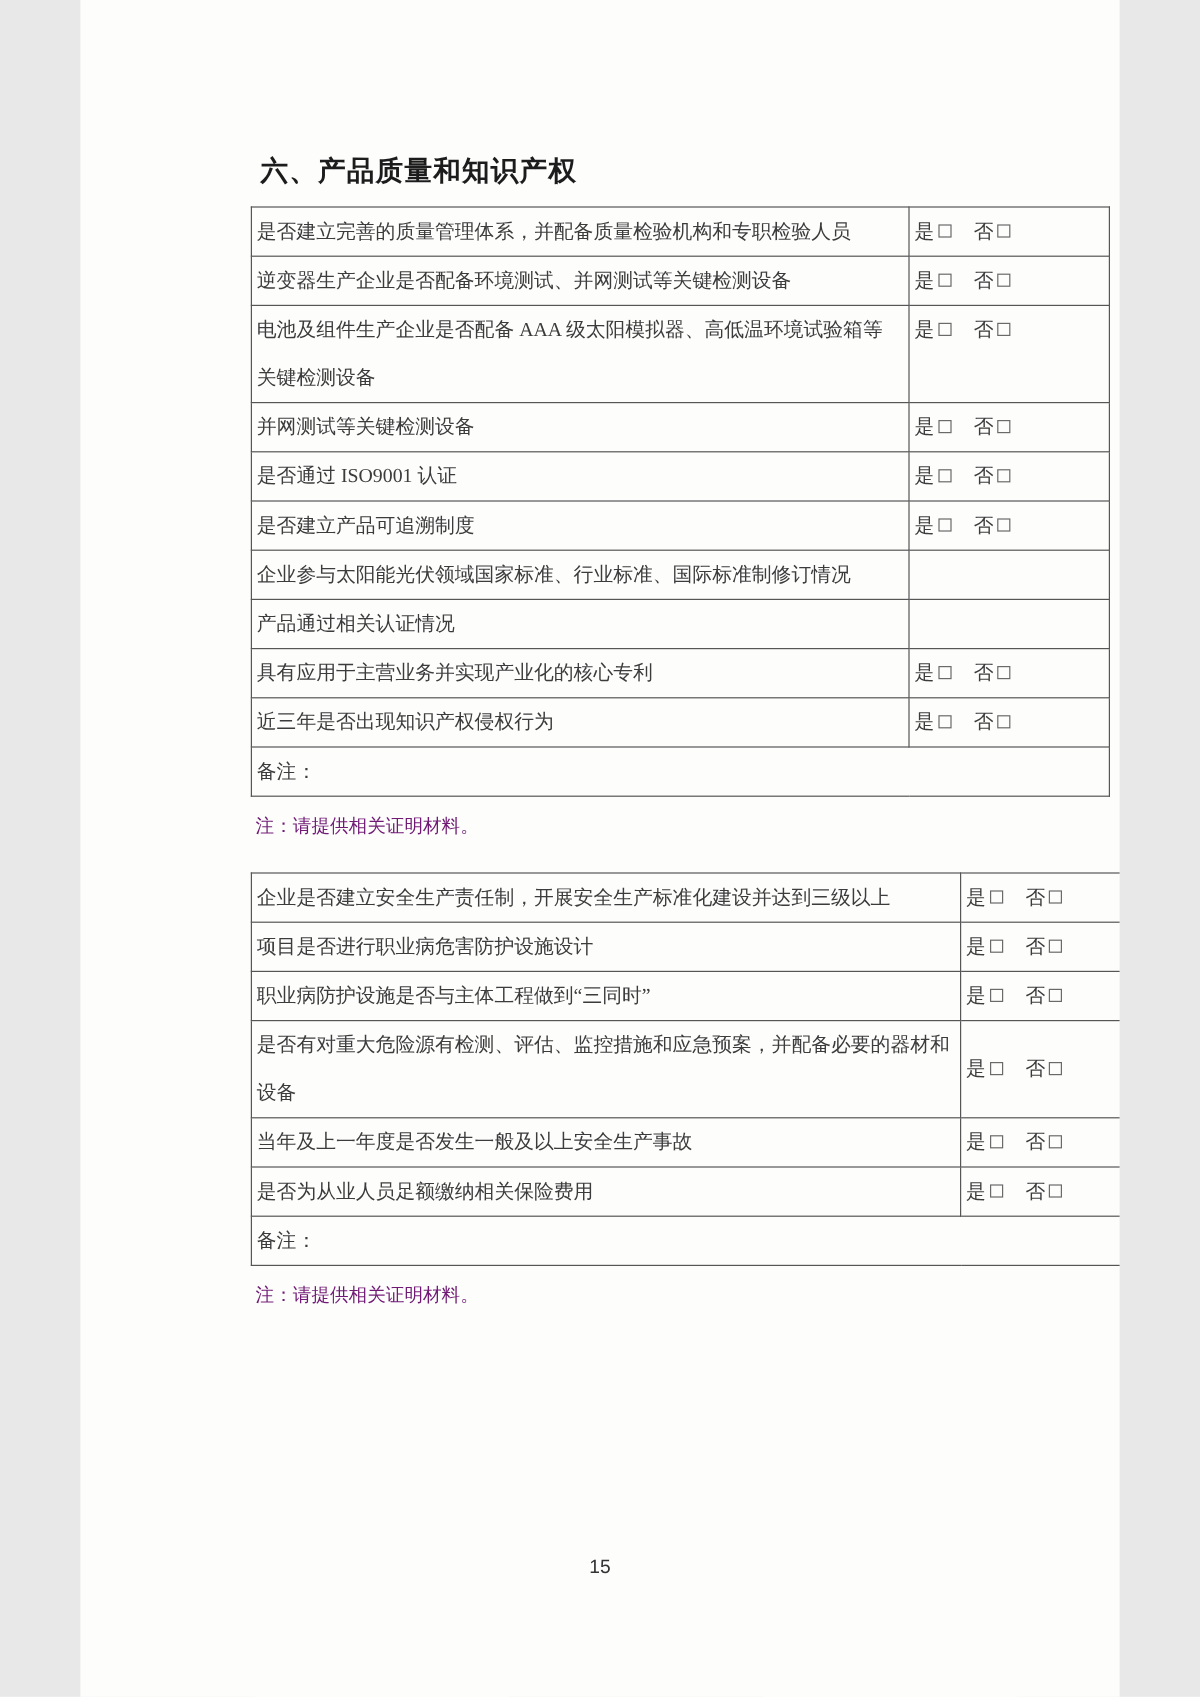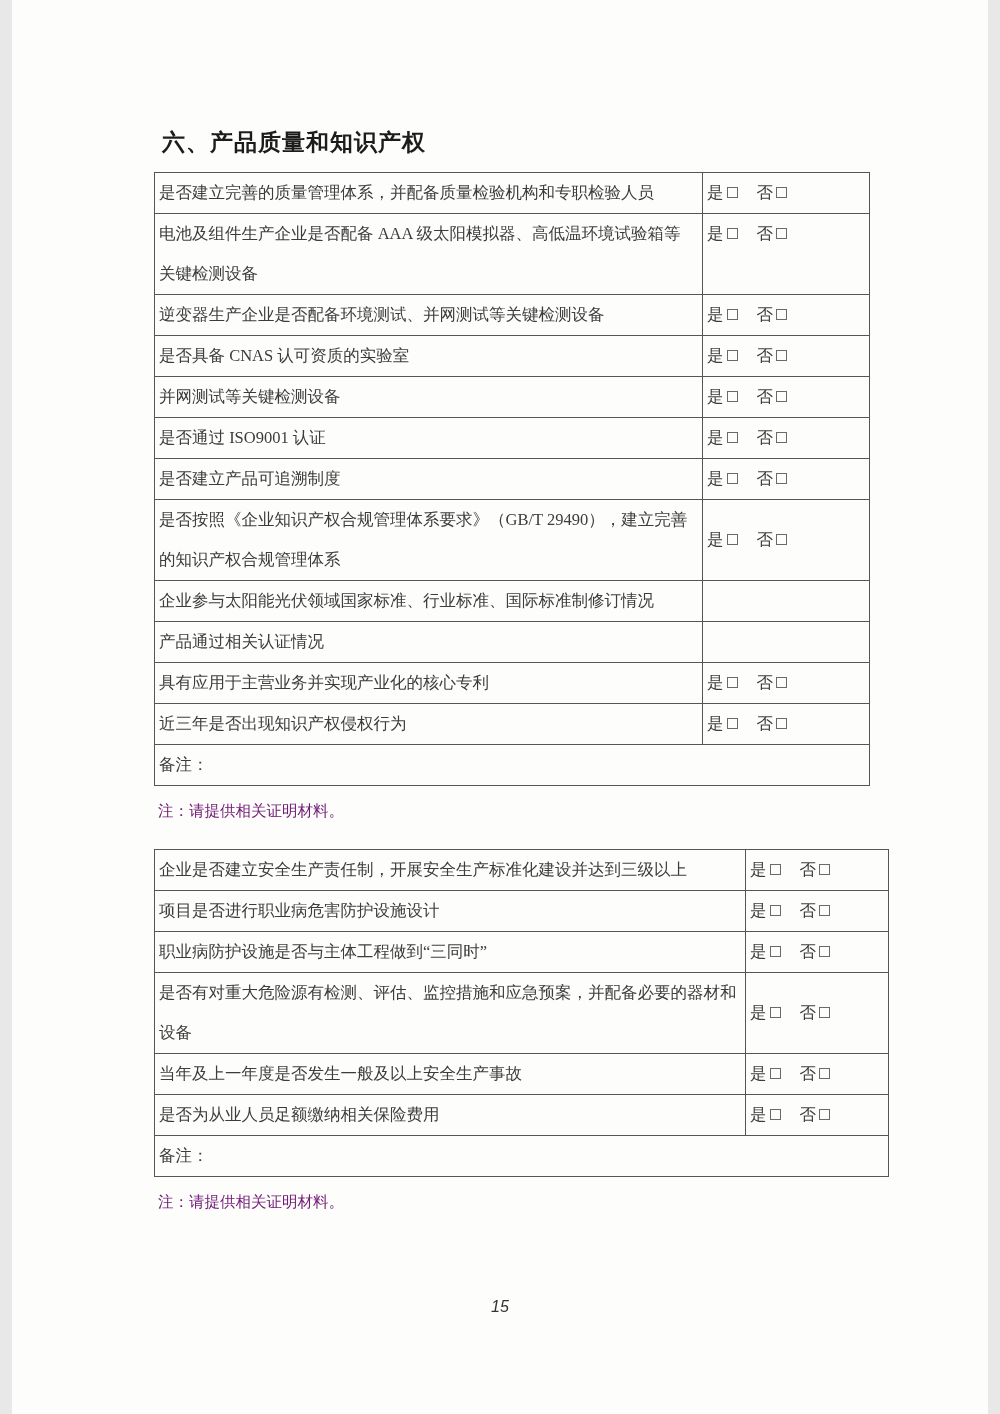--- a/index.html
+++ b/index.html
@@ -1,19 +1,19 @@
 <!DOCTYPE html>
 <html><head>
 <meta charset="utf-8">
 <style>
   html,body{margin:0;padding:0;}
   body{background:#e8e8e8;}
   .page{
     position:relative;
-    width:976px;height:1414px;
+    width:866px;height:1414px;
     margin:0 auto;
     background:#fdfdfc;
     font-family:"Liberation Serif","DejaVu Serif",serif;
     color:#3c3c3c;
     overflow:hidden;
   }
   .content{
     position:absolute;
     left:142px;top:128px;
     width:740px;
@@ -64,21 +64,20 @@
   }
   .section-gap{height:27px;}
   .page-number{
     position:absolute;
     left:0;right:0;
     bottom:98px;
     text-align:center;
     font-family:"Liberation Sans","DejaVu Sans",sans-serif;
     font-size:16px;
     color:#333;
-    font-style:italic;
   }
 </style>
 </head>
 <body>
 
 <div class="page">
   <div class="content">
 
     <h2 class="section-title">六、产品质量和知识产权</h2>
 
@@ -86,45 +85,37 @@
       <colgroup>
           <col class="qcol">
           <col class="acol">
         </colgroup>
       <tbody>
           <tr>
             <td class="q-cell">是否建立完善的质量管理体系，并配备质量检验机构和专职检验人员</td>
             <td class="a-cell"><span class="opt yes"><span>是</span><span class="cb"></span></span><span class="opt no"><span>否</span><span class="cb"></span></span></td>
           </tr>
           <tr>
-            <td class="q-cell">电池及组件生产企业是否配备 AAA 级太阳模拟器、高低温环境试验箱等关键检测设备</td>
-            <td class="a-cell valign-top"><span class="opt yes"><span>是</span><span class="cb"></span></span><span class="opt no"><span>否</span><span class="cb"></span></span></td>
-          </tr>
-          <tr>
             <td class="q-cell">逆变器生产企业是否配备环境测试、并网测试等关键检测设备</td>
             <td class="a-cell"><span class="opt yes"><span>是</span><span class="cb"></span></span><span class="opt no"><span>否</span><span class="cb"></span></span></td>
           </tr>
           <tr>
-            <td class="q-cell">是否具备 CNAS 认可资质的实验室</td>
-            <td class="a-cell"><span class="opt yes"><span>是</span><span class="cb"></span></span><span class="opt no"><span>否</span><span class="cb"></span></span></td>
+            <td class="q-cell">电池及组件生产企业是否配备 AAA 级太阳模拟器、高低温环境试验箱等关键检测设备</td>
+            <td class="a-cell valign-top"><span class="opt yes"><span>是</span><span class="cb"></span></span><span class="opt no"><span>否</span><span class="cb"></span></span></td>
           </tr>
           <tr>
             <td class="q-cell">并网测试等关键检测设备</td>
             <td class="a-cell"><span class="opt yes"><span>是</span><span class="cb"></span></span><span class="opt no"><span>否</span><span class="cb"></span></span></td>
           </tr>
           <tr>
             <td class="q-cell">是否通过 ISO9001 认证</td>
             <td class="a-cell"><span class="opt yes"><span>是</span><span class="cb"></span></span><span class="opt no"><span>否</span><span class="cb"></span></span></td>
           </tr>
           <tr>
             <td class="q-cell">是否建立产品可追溯制度</td>
-            <td class="a-cell"><span class="opt yes"><span>是</span><span class="cb"></span></span><span class="opt no"><span>否</span><span class="cb"></span></span></td>
-          </tr>
-          <tr>
-            <td class="q-cell">是否按照《企业知识产权合规管理体系要求》（GB/T 29490），建立完善的知识产权合规管理体系</td>
             <td class="a-cell"><span class="opt yes"><span>是</span><span class="cb"></span></span><span class="opt no"><span>否</span><span class="cb"></span></span></td>
           </tr>
           <tr>
             <td class="q-cell">企业参与太阳能光伏领域国家标准、行业标准、国际标准制修订情况</td>
             <td class="a-cell"></td>
           </tr>
           <tr>
             <td class="q-cell">产品通过相关认证情况</td>
             <td class="a-cell"></td>
           </tr>

